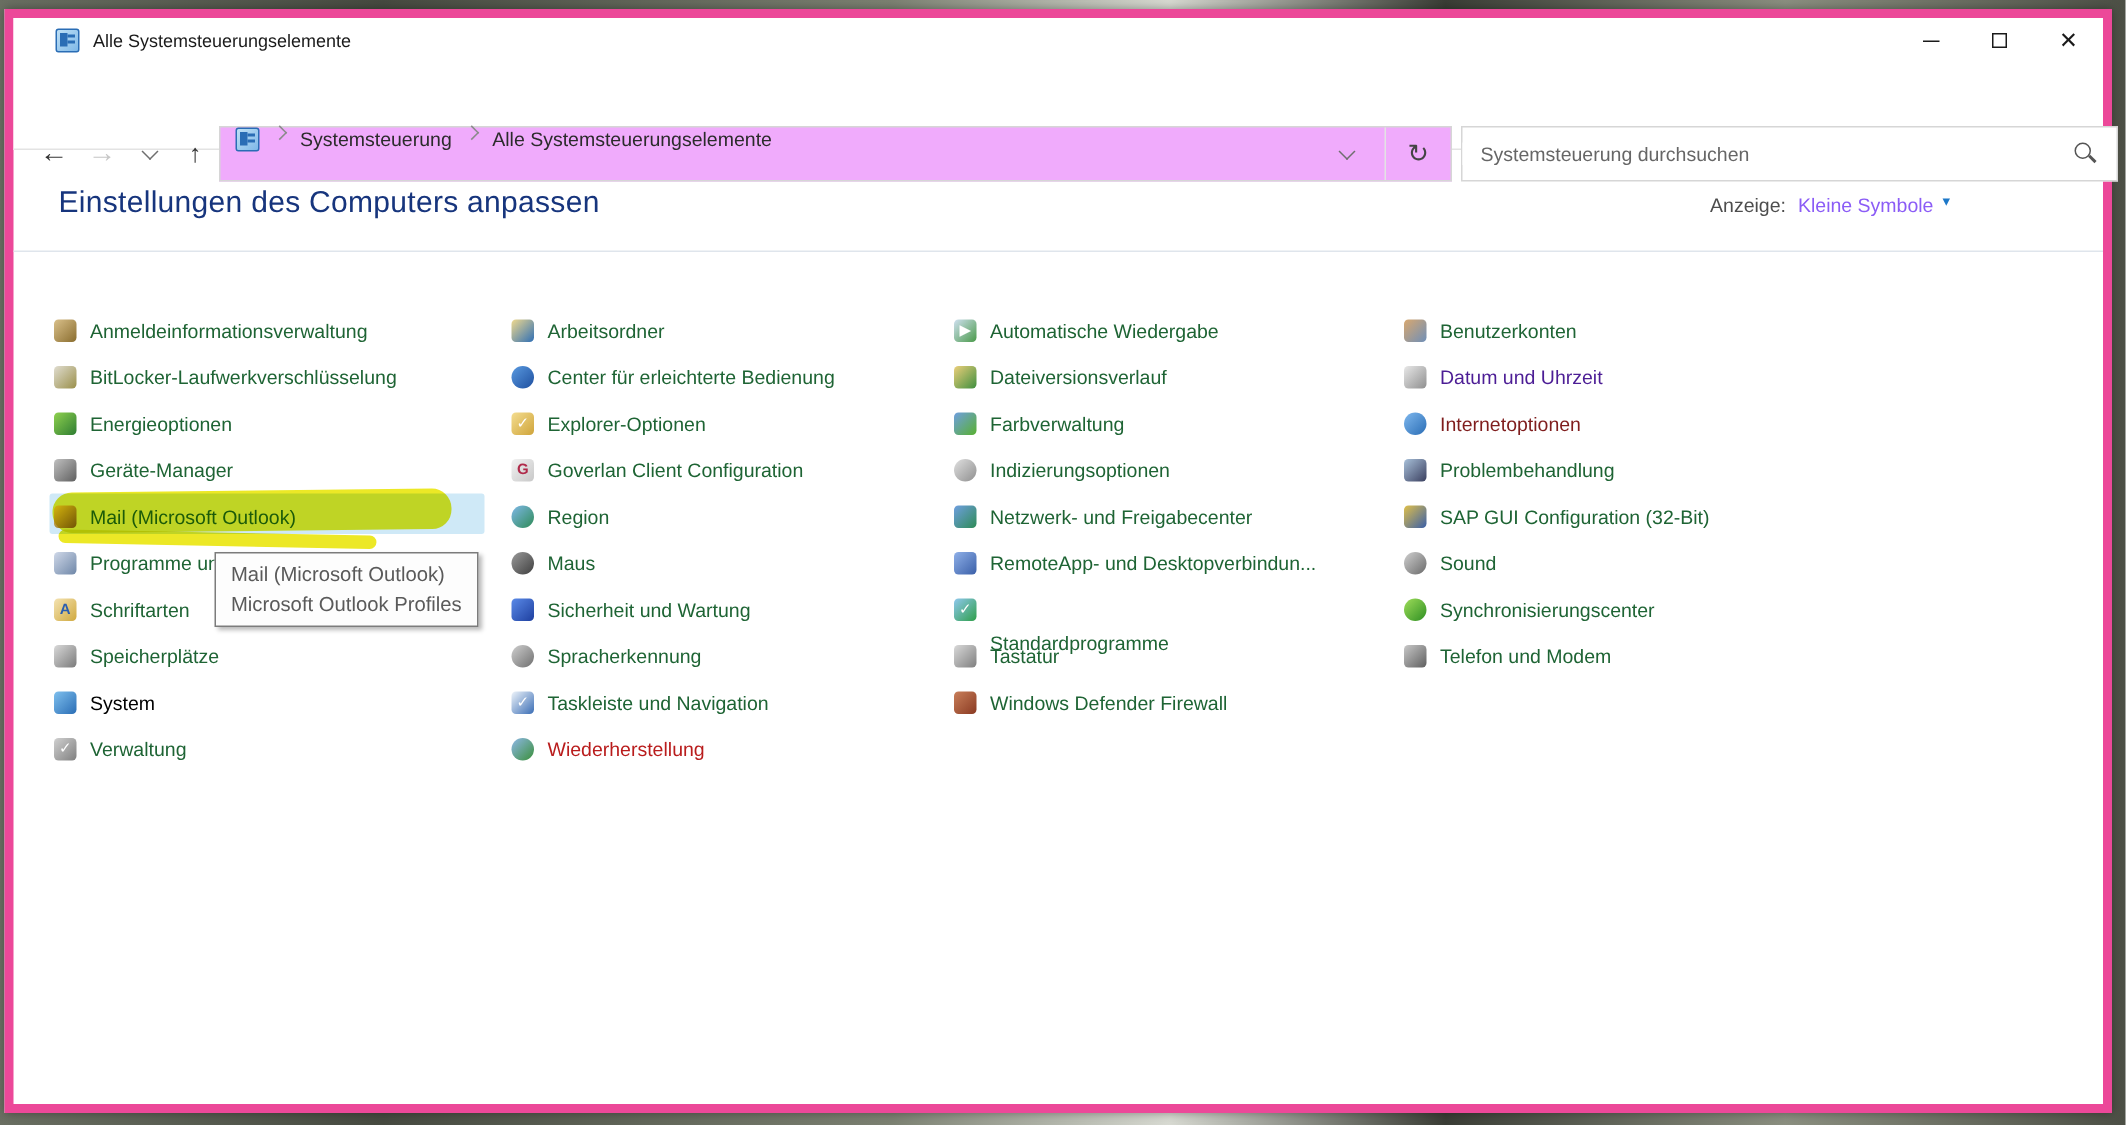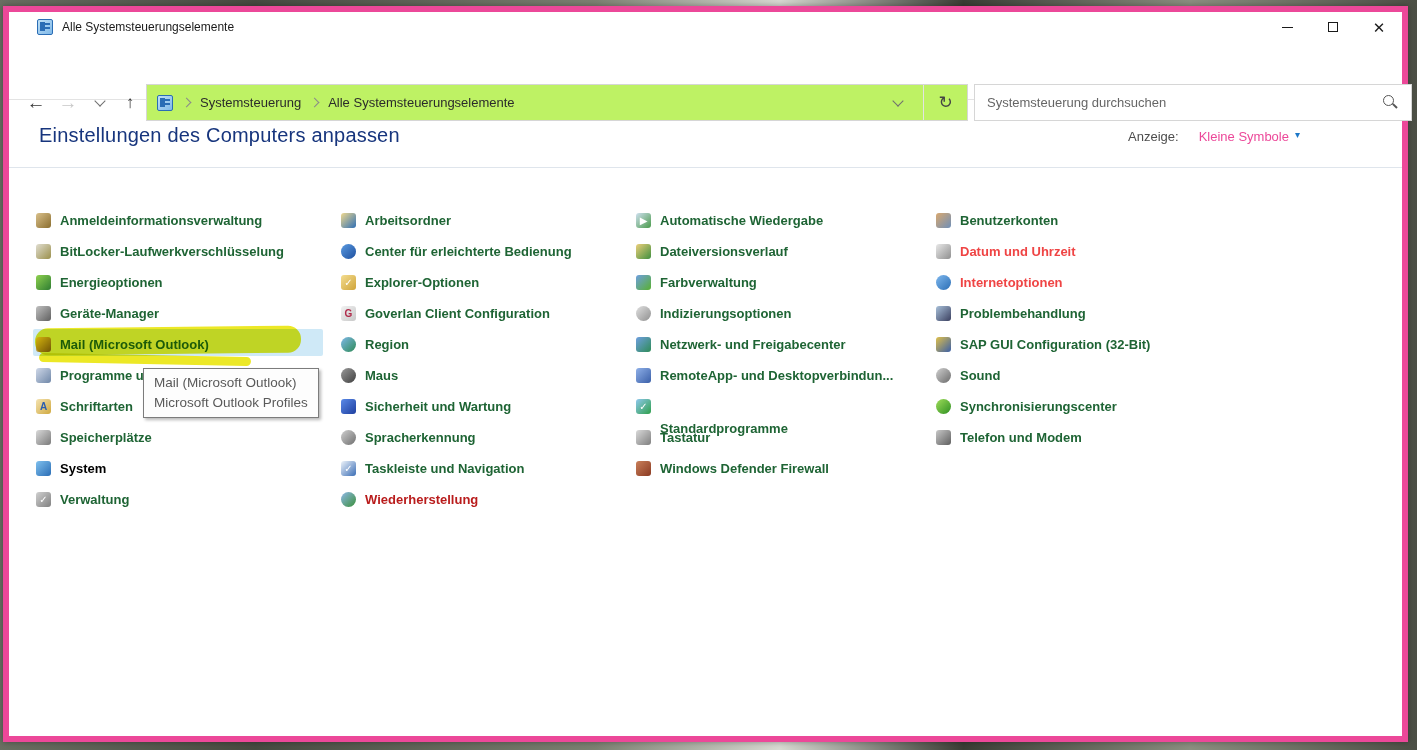--- a/index.html
+++ b/index.html
@@ -30,21 +30,21 @@
   .navbar { position:absolute; left:0; top:30px; right:0; height:58px; background:#fff; border-bottom:1px solid #e3e3e3; }
   .navglyph { position:absolute; top:42px; height:37px; display:flex; align-items:center; justify-content:center;
     font-size:19px; color:#333; }
   .nav-back  { left:10px;  width:34px; }
   .nav-fwd   { left:44px;  width:30px; color:#c7c7c7; }
   .nav-drop  { left:78px;  width:26px; }
   .nav-up    { left:106px; width:30px; font-size:17px; }
   .chev { width:8px; height:8px; border-right:1.5px solid #6f6f6f; border-bottom:1.5px solid #6f6f6f;
     transform:rotate(45deg); margin-top:-4px; }
   .addressbar { position:absolute; left:137px; top:42px; width:822px; height:37px; border:1px solid #d6d6d6;
-    background:#bef264; display:flex; align-items:center; }
+    background:#f0abfc; display:flex; }
   .crumb-ico { margin-left:10px; flex:none; }
   .crumb-sep { width:7px; height:7px; border-right:1.3px solid #8a8a8a; border-bottom:1.3px solid #8a8a8a;
     transform:rotate(-45deg); margin:0 10px; flex:none; }
   .crumb { font-size:13px; color:#2b2b2b; white-space:nowrap; }
   .addr-chev { margin-left:auto; width:52px; height:100%; display:flex; align-items:center; justify-content:center;
     border-right:1px solid #e3e3e3; }
   .addr-refresh { width:43px; height:100%; display:flex; align-items:center; justify-content:center;
     font-size:17px; color:#444; }
   .searchbox { position:absolute; left:965px; top:42px; width:438px; height:37px; border:1px solid #d6d6d6;
     background:#fff; display:flex; align-items:center; }
@@ -63,21 +63,21 @@
   .viewby .lbl { color:#4d4d4d; }
   .viewby .val { color:#1d78c8; }
   .viewby .tri { color:#1d78c8; font-size:10px; margin-left:-2px; }
   .divider { position:absolute; left:0; right:0; top:155px; height:1px; background:#dfe5ec; }
   
   .col { position:absolute; top:193px; }
   .cpitem { height:31px; display:flex; align-items:center; cursor:default; }
   .tile { width:15px; height:15px; flex:none; border-radius:3px; display:flex; align-items:center; justify-content:center;
     font-size:10px; font-weight:bold; color:#fff; line-height:1; }
   .tile.round { border-radius:50%; }
-  .cpitem .lab { margin-left:9px; font-size:13px; white-space:nowrap;font-weight:bold; }
+  .cpitem .lab { margin-left:9px; font-size:13px; white-space:nowrap; }
   
   .sel-rect { position:absolute; left:24px; top:317px; width:290px; height:27px; border-radius:2px; }
   .marker-main { position:absolute; left:26px; top:315px; width:266px; height:27px; border-radius:13px;
     transform:rotate(-.6deg); opacity:.85; mix-blend-mode:multiply; }
   .marker-under { position:absolute; left:30px; top:343px; width:212px; height:9px; border-radius:6px;
     transform:rotate(1.1deg); opacity:.85; mix-blend-mode:multiply; }
   .tooltip { position:absolute; left:134px; top:356px; background:#fdfdfd; border:1px solid #7c7c7c;
     box-shadow:2px 2px 3px rgba(0,0,0,.28); padding:4px 10px 5px 10px; z-index:5; }
   .tooltip div { font-size:13.5px; color:#5a5a5a; line-height:1.45; white-space:nowrap; }
 </style>
@@ -132,21 +132,21 @@
 
     <div class="searchbox">
       <input type="text" placeholder="Systemsteuerung durchsuchen" style="">
       <span class="mag"></span>
     </div>
   </div>
 
   <div class="page-header" style="color: rgb(23, 53, 125);">Einstellungen des Computers anpassen</div>
   <div class="viewby">
     <span class="lbl">Anzeige:</span>
-    <span class="val" style="color: #ec4899; margin-left: 12px;">Kleine Symbole</span>
+    <span class="val" style="color: #8b5cf6;">Kleine Symbole</span>
     <span class="tri" style="color: rgb(29, 120, 200);">▾</span>
   </div>
   <div class="divider"></div>
 
   <div class="sel-rect" style="background: rgb(207, 233, 247);"></div>
 
   <div id="grid">
       <div class="col" style="left: 27px; width: 300px;">
         <div class="cpitem">
           <span class="tile" style="background: linear-gradient(135deg, rgb(217, 192, 138) 0%, rgb(138, 109, 47) 100%);"></span>
@@ -269,25 +269,25 @@
           <span class="lab" style="color: rgb(30, 100, 52);">Windows Defender Firewall</span>
         </div>
       </div>
       <div class="col" style="left: 927px; width: 310px;">
         <div class="cpitem">
           <span class="tile" style="background: linear-gradient(135deg, rgb(217, 168, 111) 0%, rgb(111, 143, 184) 100%);"></span>
           <span class="lab" style="color: rgb(30, 100, 52);">Benutzerkonten</span>
         </div>
         <div class="cpitem">
           <span class="tile" style="background: linear-gradient(135deg, rgb(232, 232, 232) 0%, rgb(143, 143, 143) 100%);"></span>
-          <span class="lab" style="color: #ef4444;">Datum und Uhrzeit</span>
+          <span class="lab" style="color: #4c1d95;">Datum und Uhrzeit</span>
         </div>
         <div class="cpitem">
           <span class="tile round" style="background: linear-gradient(135deg, rgb(127, 184, 238) 0%, rgb(42, 109, 181) 100%);"></span>
-          <span class="lab" style="color: #ef4444; text-align: right;">Internetoptionen</span>
+          <span class="lab" style="color: #7f1d1d; text-align: right;">Internetoptionen</span>
         </div>
         <div class="cpitem">
           <span class="tile" style="background: linear-gradient(135deg, rgb(168, 192, 217) 0%, rgb(58, 63, 95) 100%);"></span>
           <span class="lab" style="color: rgb(30, 100, 52);">Problembehandlung</span>
         </div>
         <div class="cpitem">
           <span class="tile" style="background: linear-gradient(135deg, rgb(224, 192, 74) 0%, rgb(58, 95, 168) 100%);"></span>
           <span class="lab" style="color: rgb(30, 100, 52);">SAP GUI Configuration (32-Bit)</span>
         </div>
         <div class="cpitem">

